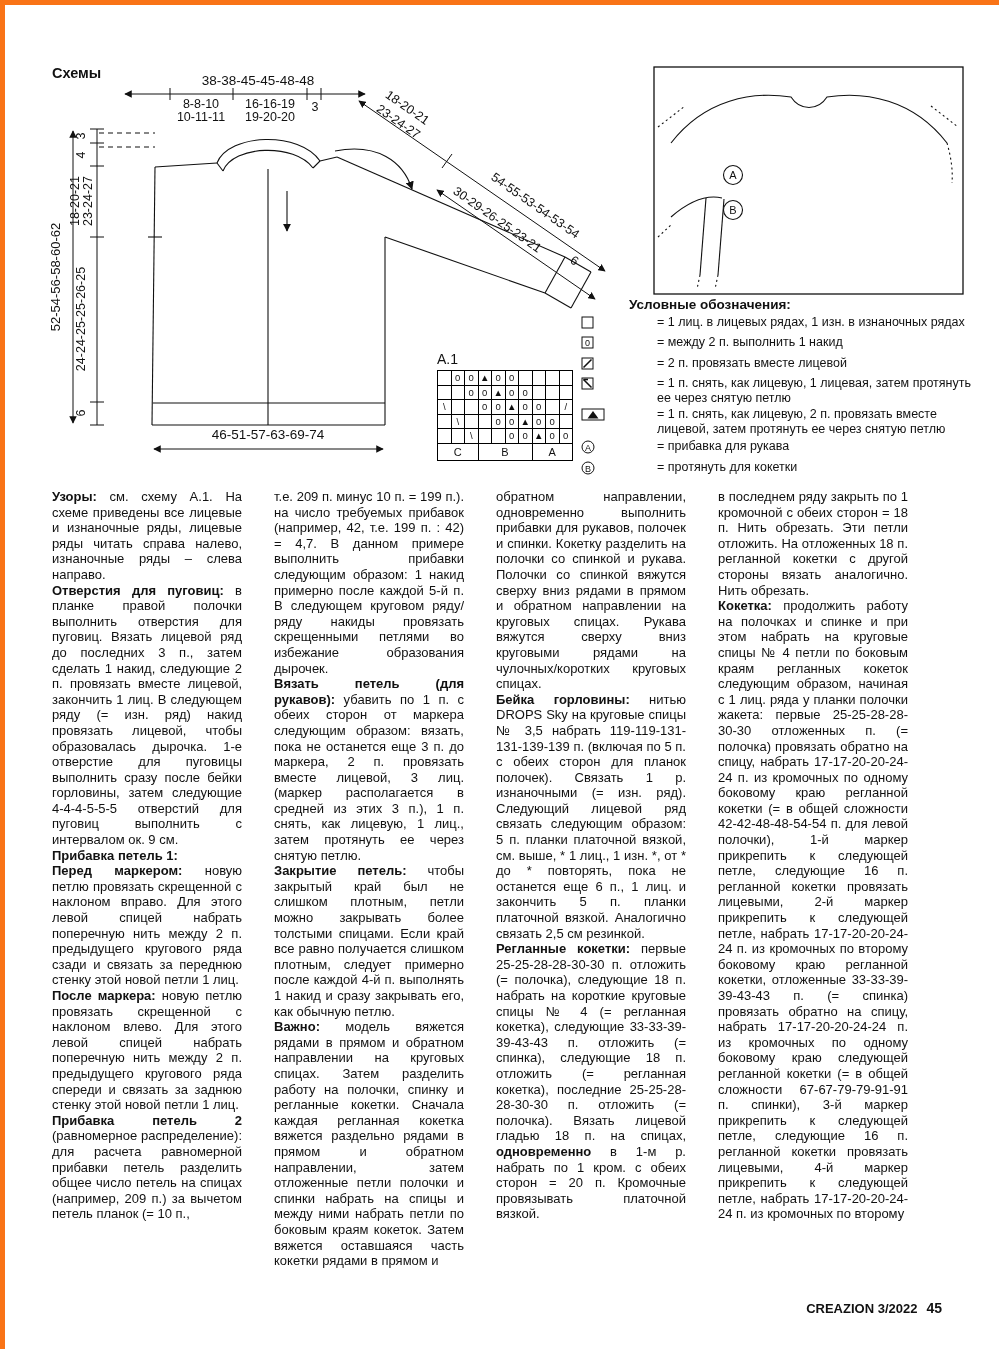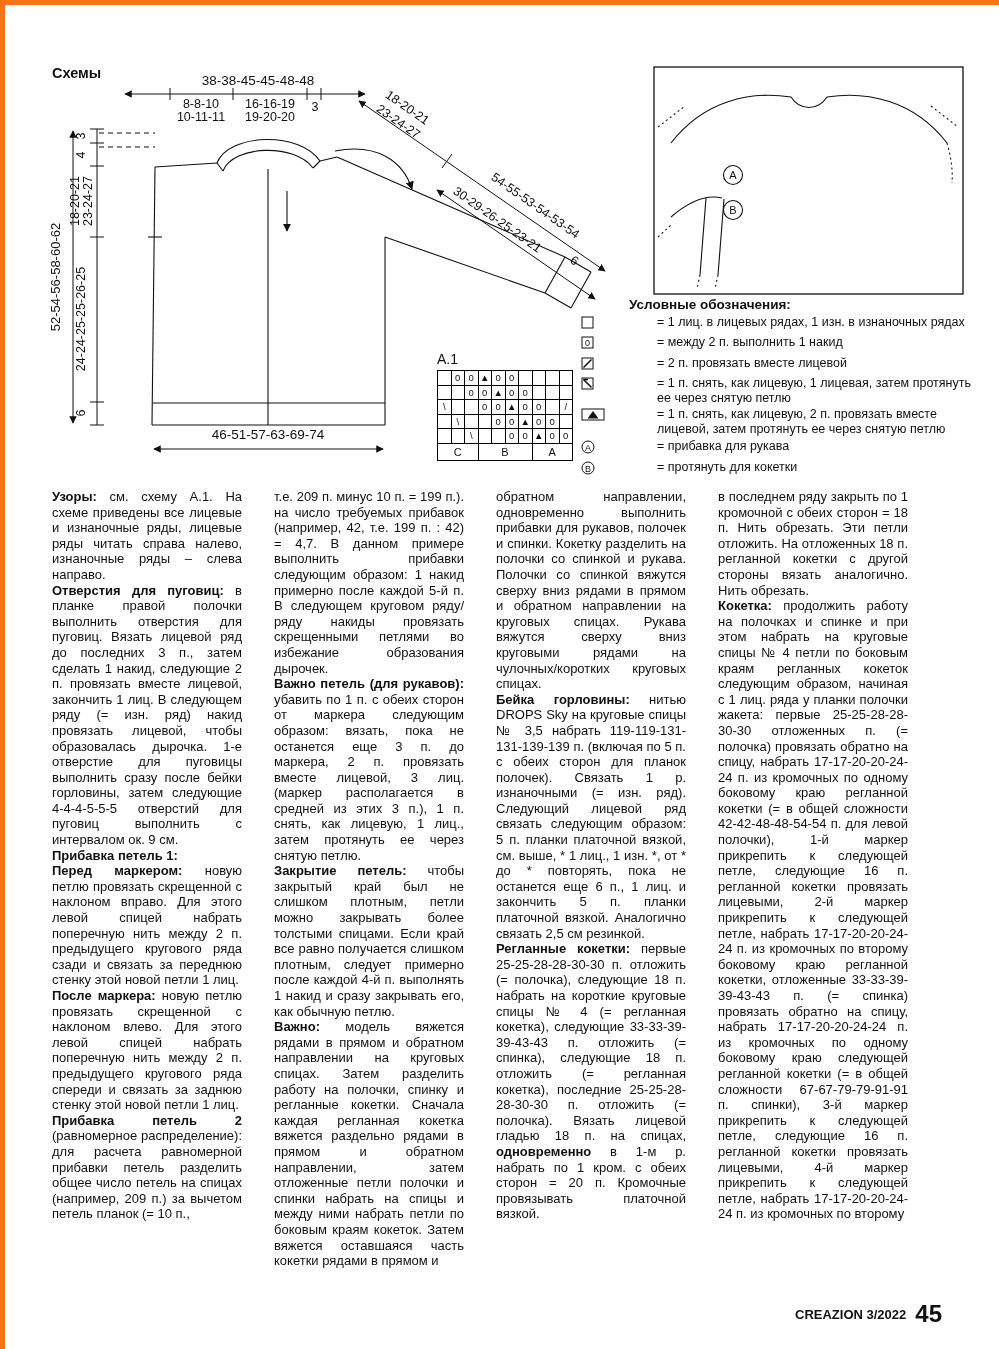--- a/index.html
+++ b/index.html
@@ -21,23 +21,23 @@
   .chart-grid{display:grid;grid-template-columns:repeat(10,13.5px);border-top:1.3px solid #000;border-left:1.3px solid #000;width:135px;background:#fff;}
   .cc{height:13.5px;border-right:1px solid #000;border-bottom:1px solid #000;font-size:9.5px;line-height:13.5px;text-align:center;}
   .cl{height:16px;border-right:1.3px solid #000;border-bottom:1.3px solid #000;font-size:11px;line-height:16px;text-align:center;}
 
   
   .cols{position:absolute;left:47px;top:464px;width:892px;display:flex;gap:32px;margin-top:20px;}
   .col{flex:0 0 190px;width:190px;font-size:13px;line-height:15.6px;text-align:justify;hyphens:auto;max-height:818px;overflow:hidden;}
   .col p{margin:0;}
   .col b{font-weight:bold;}
 
-  .footer{position:absolute;right:60px;top:1295px;display:flex;align-items:center;gap:9px;}
+  .footer{position:absolute;right:60px;top:1295px;display:flex;align-items:flex-end;gap:9px;}
   .footer .brand{font-size:13px;font-weight:bold;}
-  .footer .pageno{font-size:24px;font-weight:bold;}
+  .footer .pageno{font-size:14px;font-weight:bold;}
 </style>
 </head>
 <body>
 
 <div class="page">
 
   <div class="schemes-label">Схемы</div>
 
   
   <svg width="999" height="485" viewBox="0 0 999 485">
@@ -254,21 +254,21 @@
     <div class="col">
         <p><b>Узоры: </b><span>см. схему А.1. На схеме приведены все лицевые и изнаночные ряды, лицевые ряды читать справа налево, изнаночные ряды – слева направо.</span></p>
         <p><b>Отверстия для пуговиц: </b><span>в планке правой полочки выполнить отверстия для пуговиц. Вязать лицевой ряд до последних 3 п., затем сделать 1 накид, следующие 2 п. провязать вместе лицевой, закончить 1 лиц. В следующем ряду (= изн. ряд) накид провязать лицевой, чтобы образовалась дырочка. 1-е отверстие для пуговицы выполнить сразу после бейки горловины, затем следующие 4-4-4-5-5-5 отверстий для пуговиц выполнить с интервалом ок. 9 см.</span></p>
         <p><b>Прибавка петель 1:</b></p>
         <p><b>Перед маркером: </b><span>новую петлю провязать скрещенной с наклоном вправо. Для этого левой спицей набрать поперечную нить между 2 п. предыдущего кругового ряда сзади и связать за переднюю стенку этой новой петли 1 лиц.</span></p>
         <p><b>После маркера: </b><span>новую петлю провязать скрещенной с наклоном влево. Для этого левой спицей набрать поперечную нить между 2 п. предыдущего кругового ряда спереди и связать за заднюю стенку этой новой петли 1 лиц.</span></p>
         <p><b>Прибавка петель 2 </b><span>(равномерное распределение): для расчета равномерной прибавки петель разделить общее число петель на спицах (например, 209 п.) за вычетом петель планок (= 10 п.,</span></p>
       </div>
     <div class="col">
         <p><span>т.е. 209 п. минус 10 п. = 199 п.). на число требуемых прибавок (например, 42, т.е. 199 п. : 42) = 4,7. В данном примере выполнить прибавки следующим образом: 1 накид примерно после каждой 5-й п. В следующем круговом ряду/ряду накиды провязать скрещенными петлями во избежание образования дырочек.</span></p>
-        <p><b>Важно петель (для рукавов): </b><span>убавить по 1 п. с обеих сторон от маркера следующим образом: вязать, пока не останется еще 3 п. до маркера, 2 п. провязать вместе лицевой, 3 лиц. (маркер располагается в средней из этих 3 п.), 1 п. снять, как лицевую, 1 лиц., затем протянуть ее через снятую петлю.</span></p>
+        <p><b>Вязать петель (для рукавов): </b><span>убавить по 1 п. с обеих сторон от маркера следующим образом: вязать, пока не останется еще 3 п. до маркера, 2 п. провязать вместе лицевой, 3 лиц. (маркер располагается в средней из этих 3 п.), 1 п. снять, как лицевую, 1 лиц., затем протянуть ее через снятую петлю.</span></p>
         <p><b>Закрытие петель: </b><span>чтобы закрытый край был не слишком плотным, петли можно закрывать более толстыми спицами. Если край все равно получается слишком плотным, следует примерно после каждой 4-й п. выполнять 1 накид и сразу закрывать его, как обычную петлю.</span></p>
         <p><b>Важно: </b><span>модель вяжется рядами в прямом и обратном направлении на круговых спицах. Затем разделить работу на полочки, спинку и регланные кокетки. Сначала каждая регланная кокетка вяжется раздельно рядами в прямом и обратном направлении, затем отложенные петли полочки и спинки набрать на спицы и между ними набрать петли по боковым краям кокеток. Затем вяжется оставшаяся часть кокетки рядами в прямом и</span></p>
       </div>
     <div class="col">
         <p><span>обратном направлении, одновременно выполнить прибавки для рукавов, полочек и спинки. Кокетку разделить на полочки со спинкой и рукава. Полочки со спинкой вяжутся сверху вниз рядами в прямом и обратном направлении на круговых спицах. Рукава вяжутся сверху вниз круговыми рядами на чулочных/коротких круговых спицах.</span></p>
         <p><b>Бейка горловины: </b><span>нитью DROPS Sky на круговые спицы № 3,5 набрать 119-119-131-131-139-139 п. (включая по 5 п. с обеих сторон для планок полочек). Связать 1 р. изнаночными (= изн. ряд). Следующий лицевой ряд связать следующим образом: 5 п. планки платочной вязкой, см. выше, * 1 лиц., 1 изн. *, от * до * повторять, пока не останется еще 6 п., 1 лиц. и закончить 5 п. планки платочной вязкой. Аналогично связать 2,5 см резинкой.</span></p>
         <p><b>Регланные кокетки: </b><span>первые 25-25-28-28-30-30 п. отложить (= полочка), следующие 18 п. набрать на короткие круговые спицы № 4 (= регланная кокетка), следующие 33-33-39-39-43-43 п. отложить (= спинка), следующие 18 п. отложить (= регланная кокетка), последние 25-25-28-28-30-30 п. отложить (= полочка). Вязать лицевой гладью 18 п. на спицах, </span><b>одновременно</b><span> в 1-м р. набрать по 1 кром. с обеих сторон = 20 п. Кромочные провязывать платочной вязкой.</span></p>
       </div>
     <div class="col">
         <p><span>в последнем ряду закрыть по 1 кромочной с обеих сторон = 18 п. Нить обрезать. Эти петли отложить. На отложенных 18 п. регланной кокетки с другой стороны вязать аналогично. Нить обрезать.</span></p>

